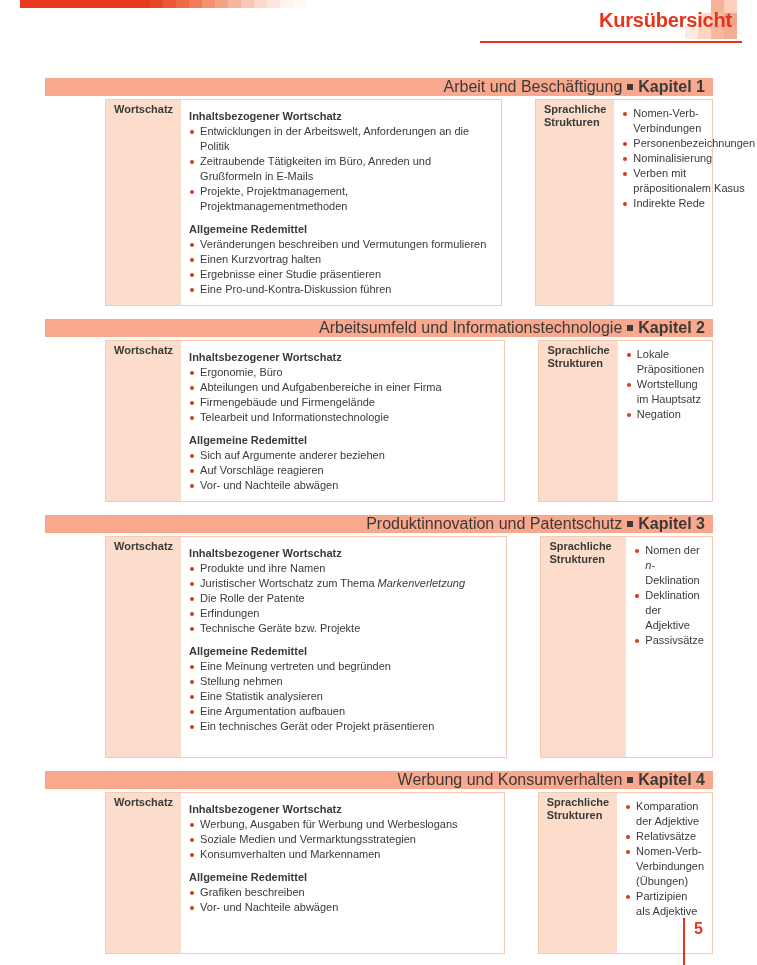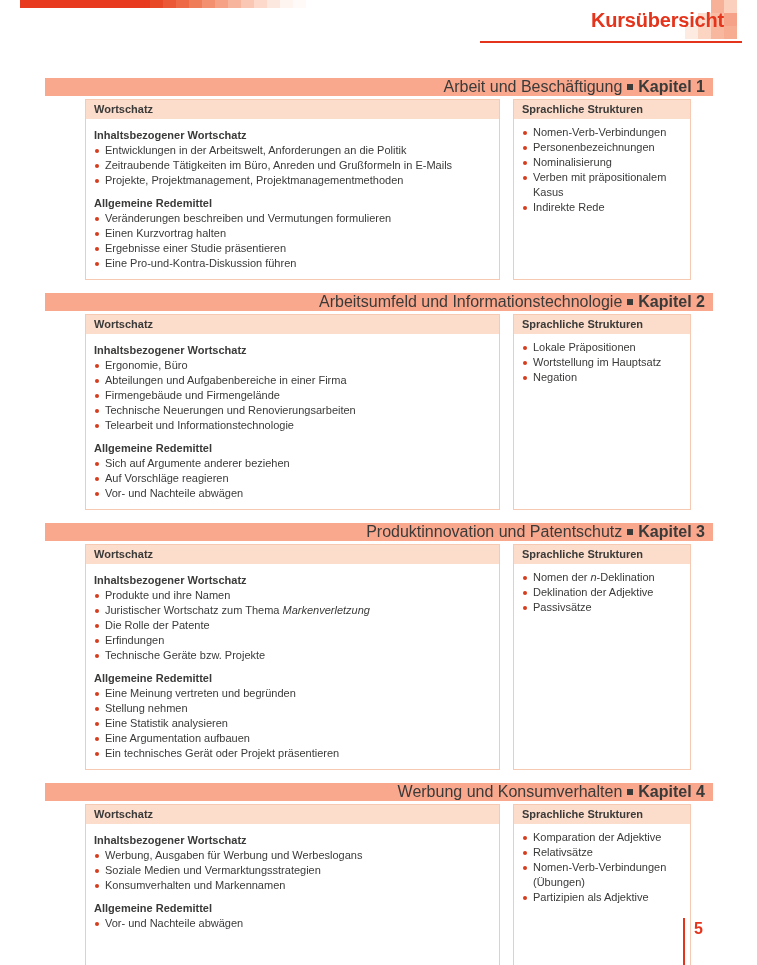--- a/index.html
+++ b/index.html
@@ -11,39 +11,39 @@
     color:#3a3a39;
     overflow:hidden;
   }
   
   .deco-strip{position:absolute;left:20px;top:0;height:8px;display:flex;}
   .deco-strip .cell{width:13px;height:8px;}
   .stair{position:absolute;left:685px;top:0;width:52px;height:39px;}
   .stair .cell{position:absolute;width:13px;height:13px;}
   
   .page-title{
-    position:absolute;top:9px;right:33px;margin:0;
+    position:absolute;top:9px;right:25px;margin:0;
     font-size:20px;font-weight:bold;letter-spacing:-0.2px;
     z-index:2;
   }
   .title-rule{position:absolute;left:480px;top:41px;width:262px;height:2px;z-index:2;}
   
   main{position:absolute;left:45px;top:78px;width:668px;}
   section.chapter{margin-top:13px;}
   section.chapter:first-child{margin-top:0;}
   .band{
     height:18px;display:flex;align-items:center;justify-content:flex-end;
     padding-right:8px;box-sizing:border-box;font-size:16px;line-height:18px;
   }
   .band .sq{display:inline-block;width:6px;height:6px;margin:0 5px;background:#3a3a39;}
   .band .kap{font-weight:bold;}
   .row{display:flex;gap:13px;margin-left:40px;margin-top:3px;align-items:stretch;}
   .row.ch1{min-height:154px;} .row.ch2{min-height:156px;}
   .row.ch3{min-height:222px;} .row.ch4{min-height:162px;}
-  .box{background:#ffffff;display:flex;flex-direction:column;box-sizing:border-box;border:1px solid #f6c9b3;}
+  .box{background:#ffffff;display:flex;flex-direction:row;box-sizing:border-box;border:1px solid #f6c9b3;margin-left:20px;}
   .box.left{width:415px;}
   .box.right{width:178px;}
   .box-head{font-weight:bold;font-size:11px;line-height:13px;padding:3px 8px;}
   .box-body{flex:1;padding:6px 8px 8px;font-size:11px;line-height:15px;}
   .group-head{font-weight:bold;margin-top:3px;line-height:15px;}
   .group-head.later{margin-top:8px;}
   ul.items{list-style:none;margin:0;padding:0;}
   ul.items li{display:flex;}
   ul.items .dot{flex:0 0 auto;width:4px;height:4px;border-radius:50%;margin:5.5px 6px 0 1px;}
   ul.items .txt{flex:1;}
@@ -191,24 +191,20 @@
                 <li>
                   <span class="dot" style="background: rgb(212, 61, 30);"></span>
                   <span class="txt">Abteilungen und Aufgabenbereiche in einer Firma</span>
                 </li>
                 <li>
                   <span class="dot" style="background: rgb(212, 61, 30);"></span>
                   <span class="txt">Firmengebäude und Firmengelände</span>
                 </li>
                 <li>
                   <span class="dot" style="background: rgb(212, 61, 30);"></span>
-                  <span class="txt">Technische Neuerungen und Renovierungsarbeiten</span>
-                </li>
-                <li>
-                  <span class="dot" style="background: rgb(212, 61, 30);"></span>
                   <span class="txt">Telearbeit und Informationstechnologie</span>
                 </li>
               </ul>
               <div class="group-head later">Allgemeine Redemittel</div>
               <ul class="items">
                 <li>
                   <span class="dot" style="background: rgb(212, 61, 30);"></span>
                   <span class="txt">Sich auf Argumente anderer beziehen</span>
                 </li>
                 <li>
@@ -344,20 +340,24 @@
                 </li>
                 <li>
                   <span class="dot" style="background: rgb(212, 61, 30);"></span>
                   <span class="txt">Konsumverhalten und Markennamen</span>
                 </li>
               </ul>
               <div class="group-head later">Allgemeine Redemittel</div>
               <ul class="items">
                 <li>
                   <span class="dot" style="background: rgb(212, 61, 30);"></span>
+                  <span class="txt">Grafiken beschreiben</span>
+                </li>
+                <li>
+                  <span class="dot" style="background: rgb(212, 61, 30);"></span>
                   <span class="txt">Vor- und Nachteile abwägen</span>
                 </li>
               </ul>
             </div>
           </div>
           <div class="box right" style="border-color: rgb(246, 201, 179);">
             <div class="box-head" style="background: rgb(252, 220, 203);">Sprachliche Strukturen</div>
             <div class="box-body">
               <ul class="items">
                 <li>

